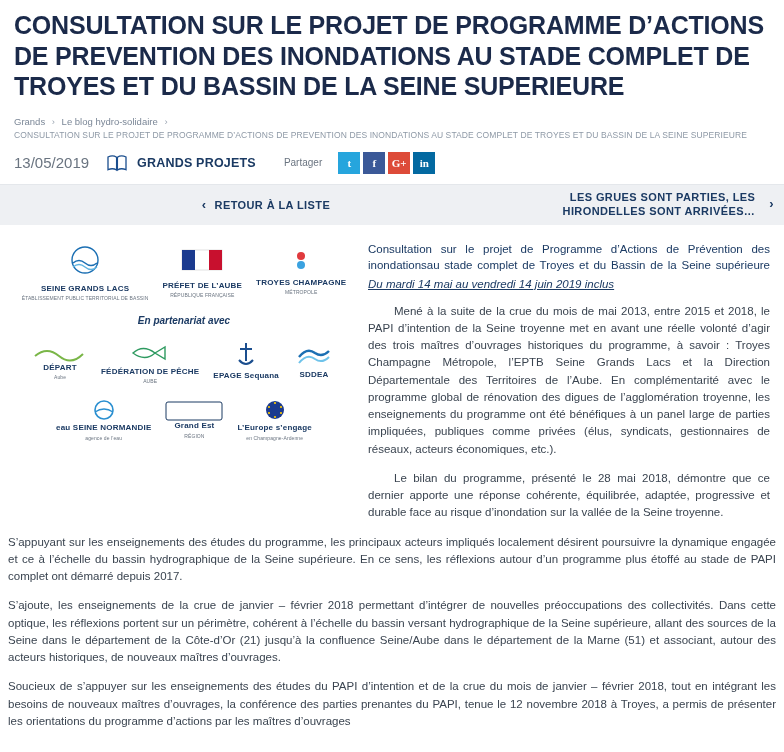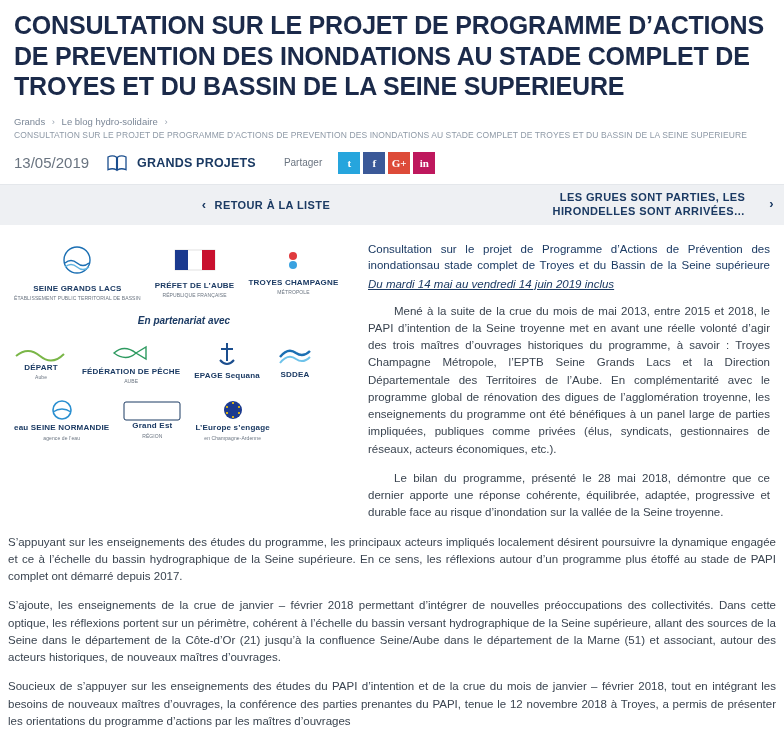--- a/index.html
+++ b/index.html
@@ -60,21 +60,21 @@
   .share-icons { display: flex; gap: 3px; margin-left: 6px; }
   .sic {
     width: 22px; height: 22px;
     display: flex; align-items: center; justify-content: center;
     color: #fff; font-size: 11px; font-weight: bold;
     font-family: "Liberation Serif", serif;
   }
   .sic.tw { background: #26a5dd; }
   .sic.fb { background: #3b5998; }
   .sic.gp { background: #dd4b39; }
-  .sic.li { background: #be185d; }
+  .sic.li { background: #0369a1; }
 
   
   .nav-strip {
     display: flex;
     align-items: stretch;
     background: #eef0f3;
     height: 40px;
     font-size: 11px;
     font-weight: bold;
     color: #1b3a63;
@@ -85,40 +85,41 @@
     display: flex;
     align-items: center;
     justify-content: center;
     gap: 8px;
   }
   .nav-right {
     width: 252px;
     display: flex;
     align-items: center;
     justify-content: flex-end;
-    gap: 24px;
+    gap: 14px;
     padding-right: 10px;
     text-align: right;
     line-height: 1.25;
   }
   .arrow { font-size: 13px; color: #1b3a63; }
 
   
   .content {
     display: flex;
     padding: 16px 14px 0 14px;
     gap: 14px;
   }
   .logos {
     width: 340px;
     flex: none;
     padding-top: 4px;
   }
   .logo-row {
     display: flex;
+    justify-content: center;
     align-items: center;
     gap: 14px;
     margin-bottom: 14px;
   }
   .logo {
     display: flex;
     flex-direction: column;
     align-items: center;
     justify-content: center;
     text-align: center;

